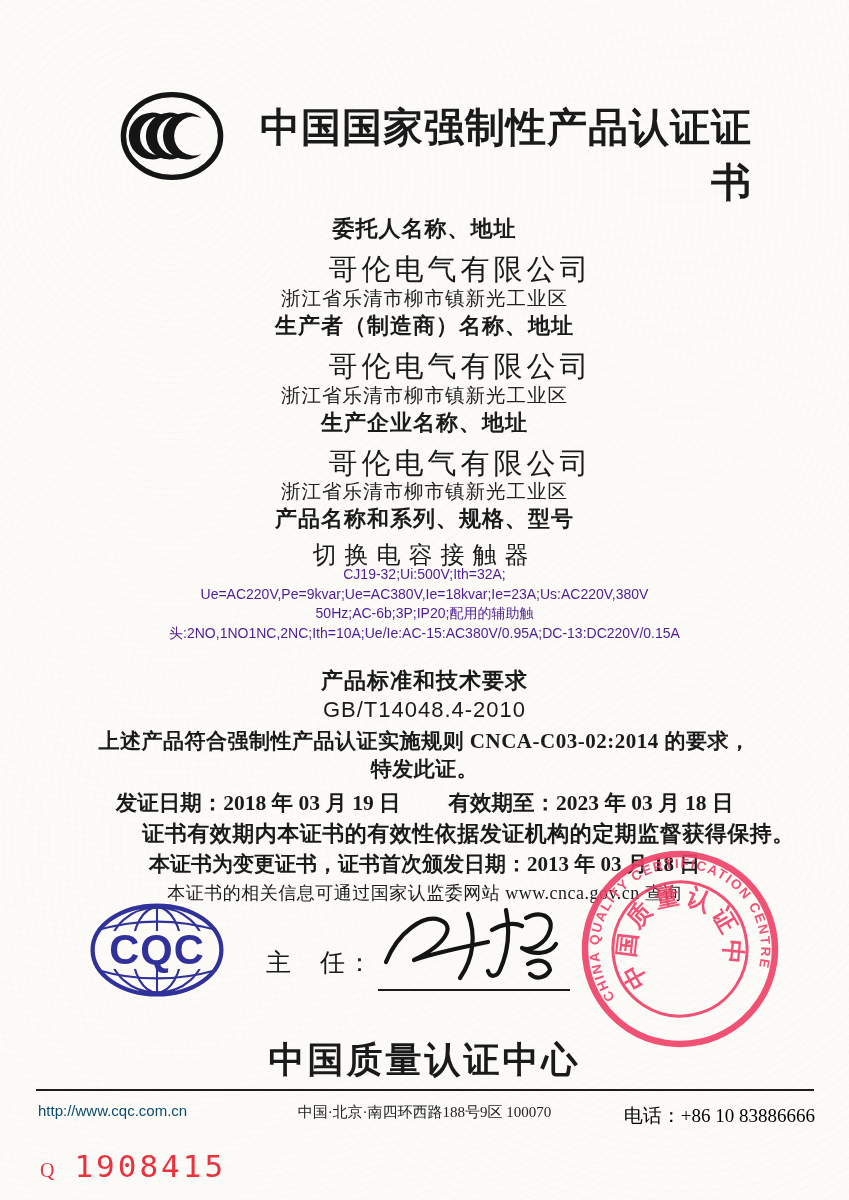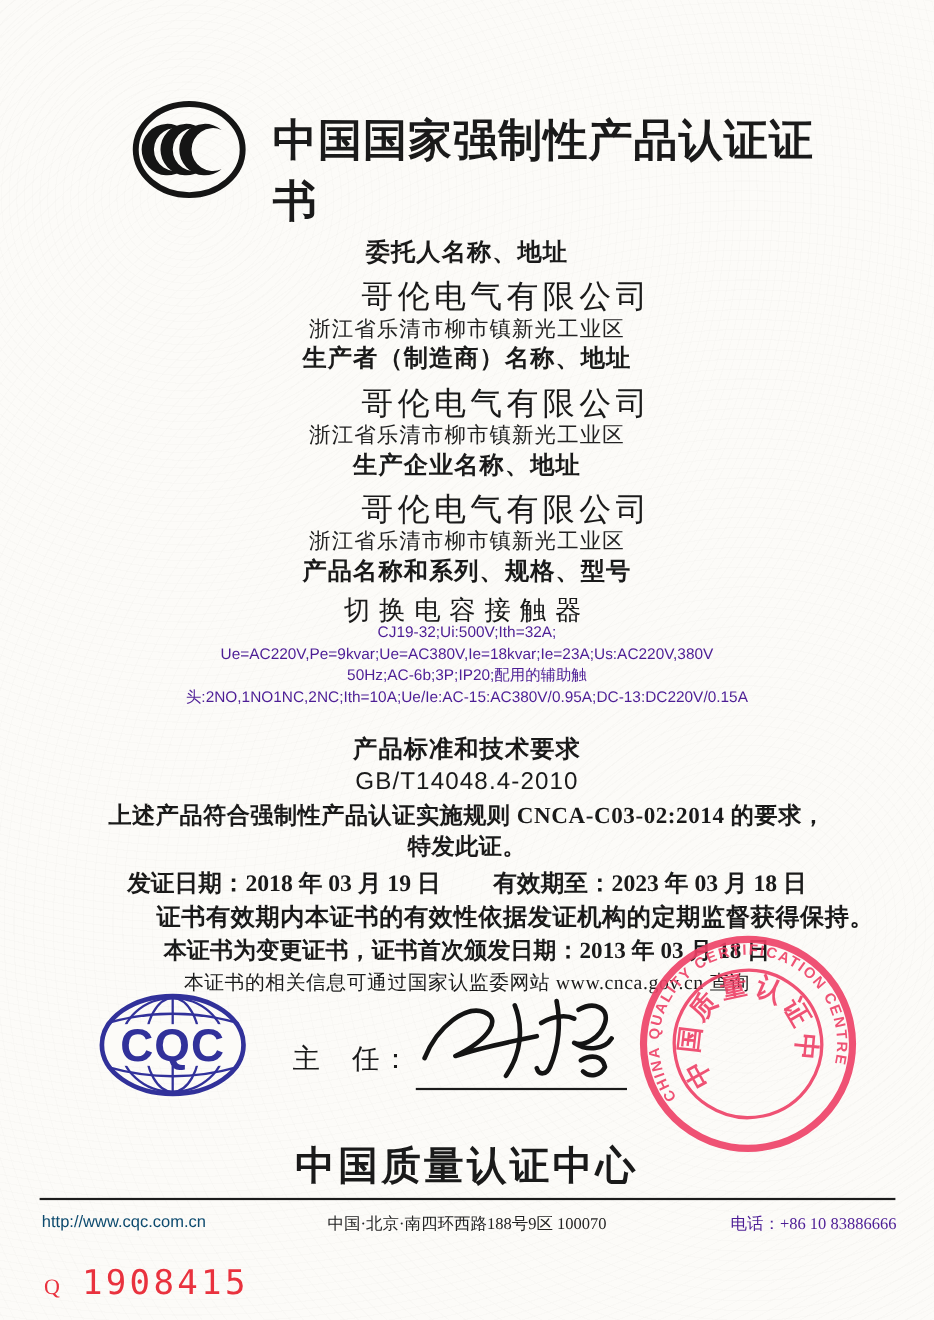--- a/index.html
+++ b/index.html
@@ -15,21 +15,21 @@
   .page::before{
     content:"";position:absolute;inset:0;pointer-events:none;
     background:
       repeating-radial-gradient(circle at 20% 15%, rgba(150,145,135,.05) 0 1px, transparent 1px 7px),
       repeating-radial-gradient(circle at 80% 70%, rgba(150,145,135,.04) 0 1px, transparent 1px 9px);
     opacity:.6;
   }
   .abs{position:absolute;}
   .cline{position:absolute;left:0;width:100%;text-align:center;}
 
-  .title{top:100px;left:248px;width:504px;text-align:left;
+  .title{top:100px;left:248px;width:504px;text-align:right;
          font-size:40px;font-weight:700;letter-spacing:1px;}
   .certno{top:166px;font-size:23px;}
   .certno .lbl{font-weight:700;}
   .certno .num{font-family:"Liberation Sans","DejaVu Sans",sans-serif;font-size:23px;}
 
   .sec-head{font-size:22px;font-weight:700;letter-spacing:1px;}
   .sec-name{font-size:29px;letter-spacing:4px;margin-left:36px;}
   .sec-addr{font-size:19.5px;letter-spacing:1px;color:#222;}
 
   .prod-name{font-size:24px;letter-spacing:8px;}
@@ -47,21 +47,21 @@
   .director{top:946px;left:266px;font-size:25px;letter-spacing:2px;}
   .sig-underline{top:989px;left:378px;width:192px;height:2px;background:#1b1b1b;}
 
   .issuer{top:1036px;font-size:36px;font-weight:700;letter-spacing:3px;
           font-family:"Liberation Sans","DejaVu Sans",sans-serif;}
 
   .rule{top:1089px;left:36px;width:778px;height:2px;background:#1d1d1d;}
   .footer-url{top:1102px;left:38px;font-size:15px;
               font-family:"Liberation Sans","DejaVu Sans",sans-serif;color:#0c4a6e;}
   .footer-addr{top:1103px;left:0;width:100%;text-align:center;font-size:15px;color:#222;}
-  .footer-phone{top:1103px;right:34px;font-size:15px;color:#4c1d95;}
+  .footer-phone{top:1103px;right:34px;font-size:19px;color:#000000;}
 
   .serial{top:1148px;left:40px;display:flex;align-items:baseline;gap:20px;color:#e9323e;}
   .serial .q{font-size:20px;}
   .serial .n{font-family:"DejaVu Sans Mono","Liberation Mono",monospace;
              font-size:31px;letter-spacing:3px;}
 
   .ccc-logo{top:88px;left:118px;}
   .cqc-logo{top:900px;left:86px;}
   .stamp{top:847px;left:578px;opacity:.9;}
   .signature{top:900px;left:380px;}

